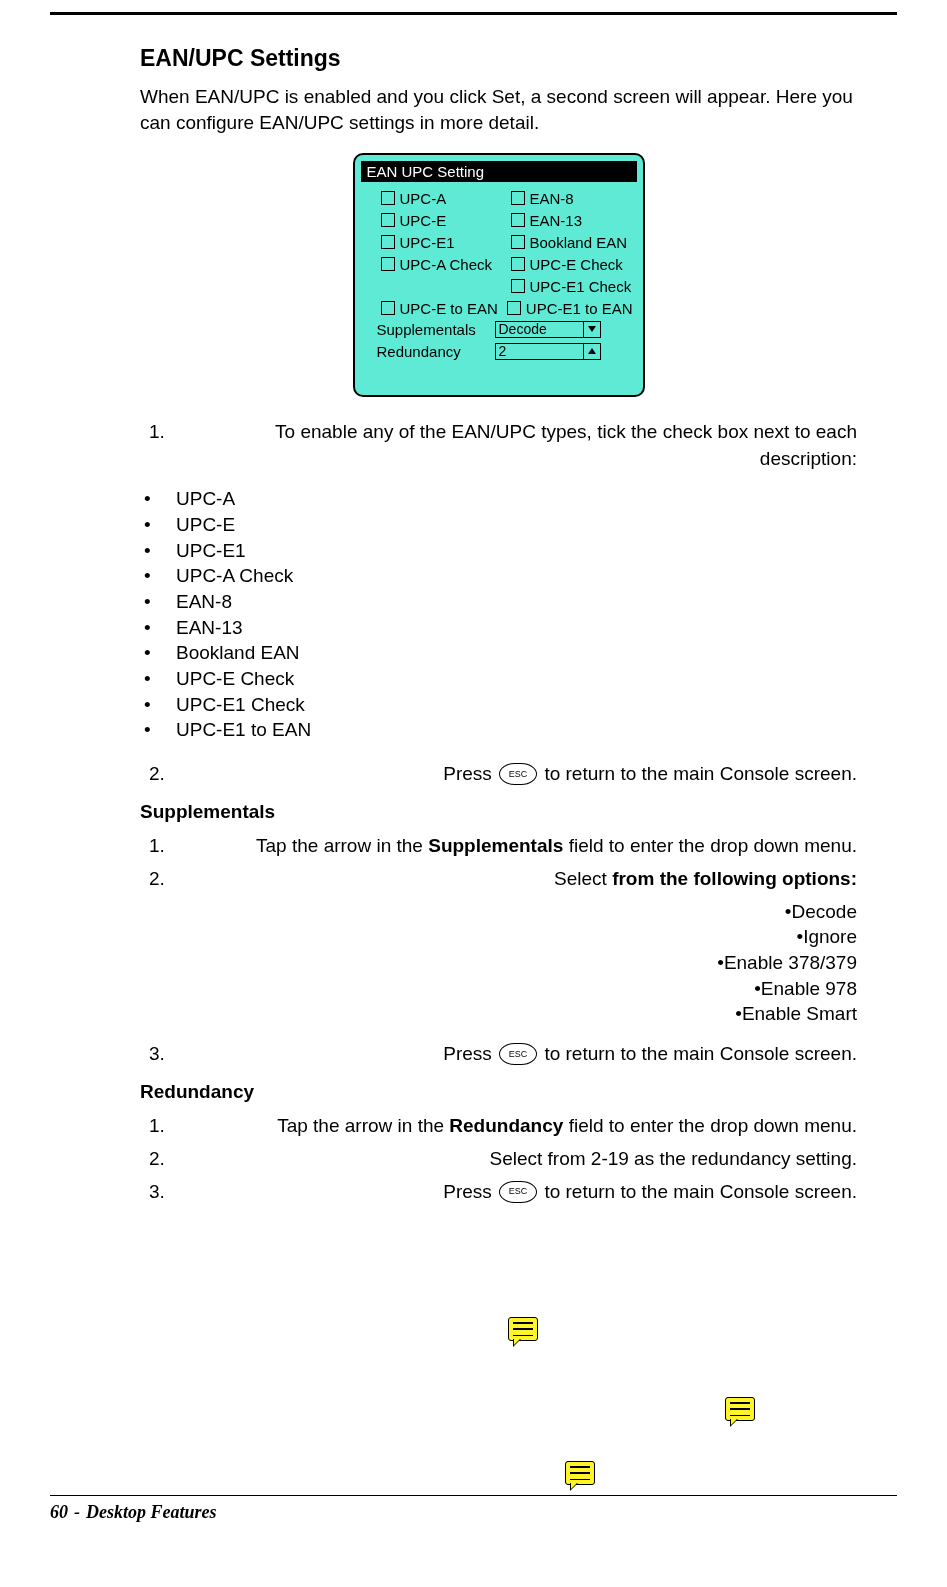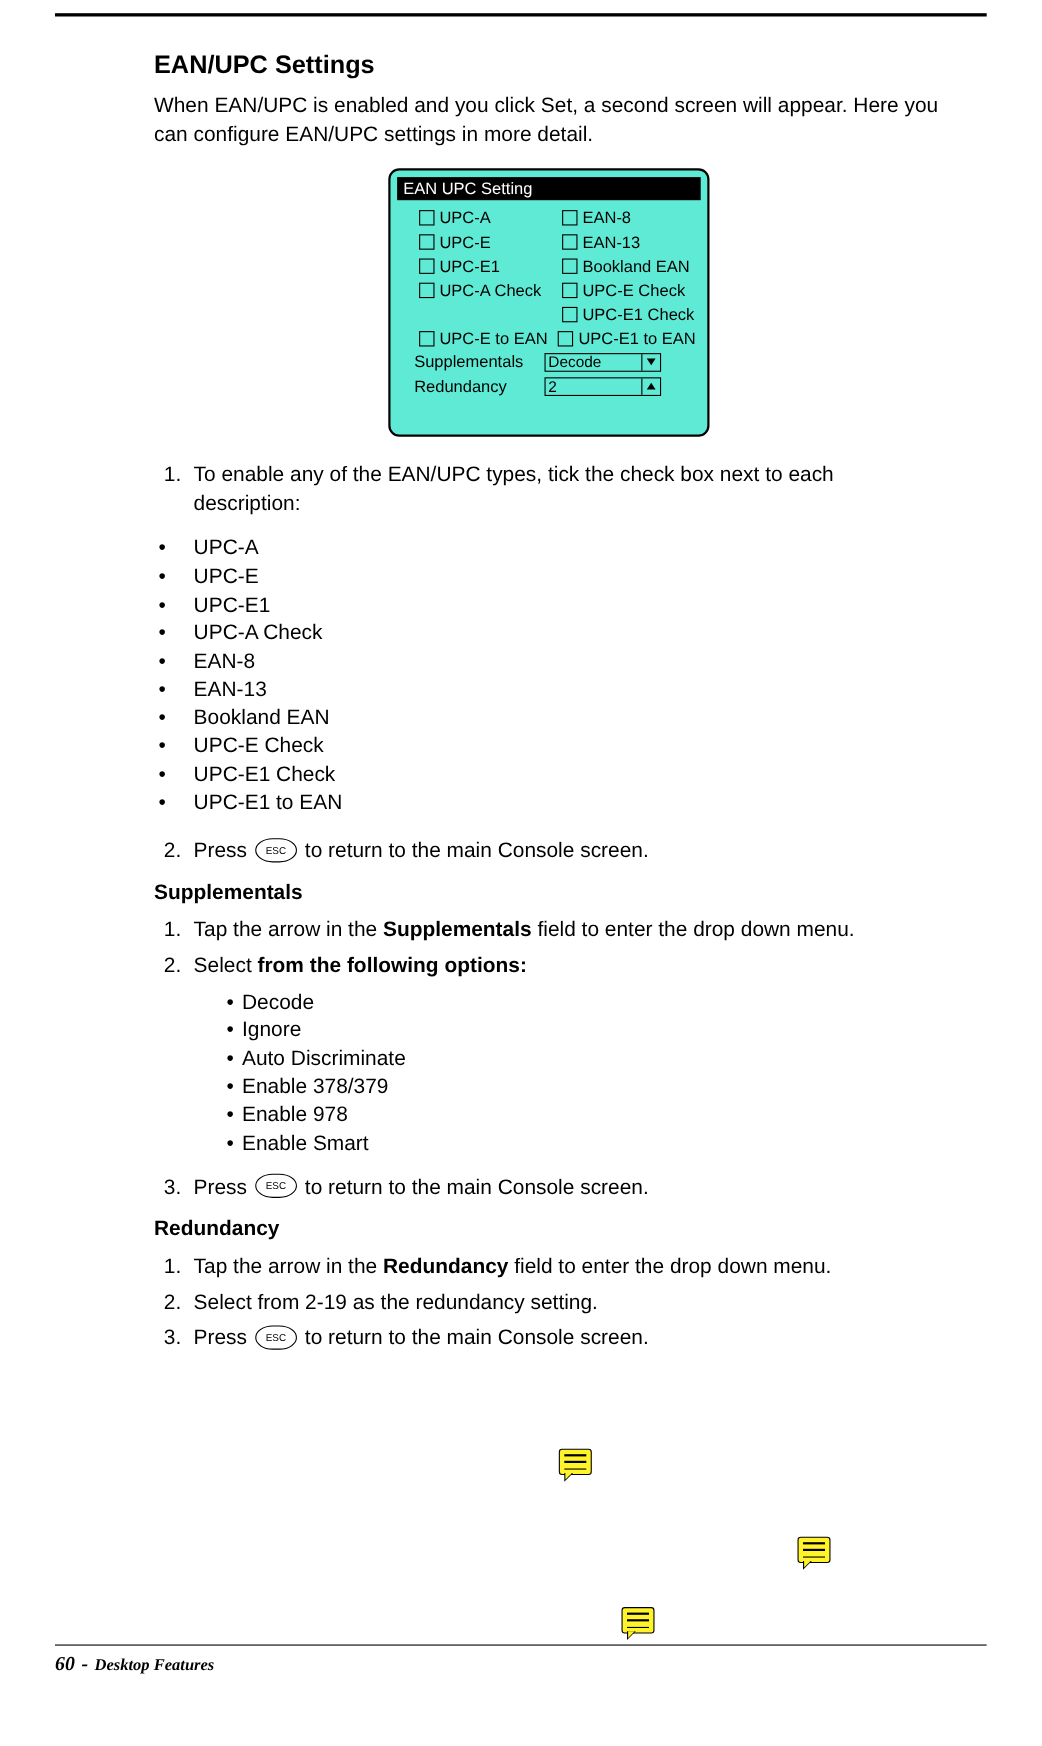--- a/index.html
+++ b/index.html
@@ -139,20 +139,21 @@
   ol.steps {
     list-style: decimal;
     margin: 0 0 14px 0;
     padding-left: 30px;
     font-size: 19px;
     line-height: 1.4;
   }
   ol.steps > li {
     margin-bottom: 6px;
     padding-left: 6px;
+    text-align: right;
   }
   ul.types {
     list-style: none;
     margin: 0 0 18px 0;
     padding-left: 4px;
     font-size: 19px;
     line-height: 1.35;
     font-family: Arial, Helvetica, sans-serif;
   }
   ul.types li::before {
@@ -249,21 +250,21 @@
   .footer-area .sep {
     font-style: italic;
     font-weight: bold;
     font-size: 18px;
     margin: 0 6px;
     font-family: "Times New Roman", serif;
   }
   .footer-area .chap {
     font-style: italic;
     font-weight: bold;
-    font-size: 15px;
+    font-size: 18px;
     font-family: "Times New Roman", serif;
   }
 </style>
 </head>
 <body>
 
 <div class="top-rule"></div>
 
 <div class="page">
 
@@ -382,21 +383,20 @@
 
   <ol class="steps">
     <li>
       <span>Tap the arrow in the </span><span class="bold">Supplementals</span><span> field to enter the drop down menu.</span>
     </li>
     <li>
       <span>Select </span><span class="bold">from the following options:</span>
       <ul class="options" id="supp-options">
           <li>Decode</li>
           <li>Ignore</li>
-          <li>Auto Discriminate</li>
           <li>Enable 378/379</li>
           <li>Enable 978</li>
           <li>Enable Smart</li>
         </ul>
     </li>
     <li>
       <span>Press </span><span class="esc-icon">ESC</span><span> to return to the main Console screen.</span>
     </li>
   </ol>
 

